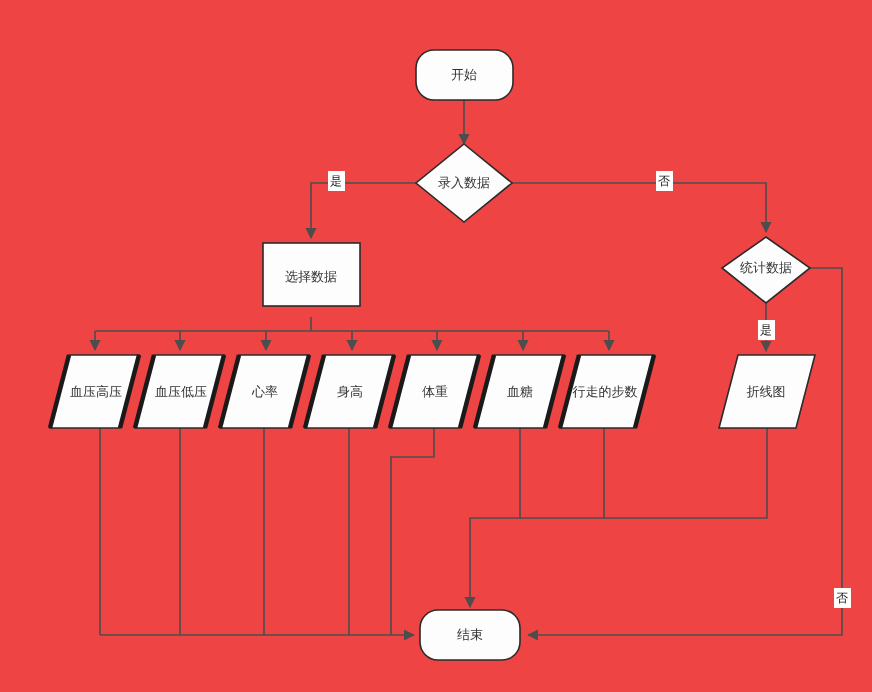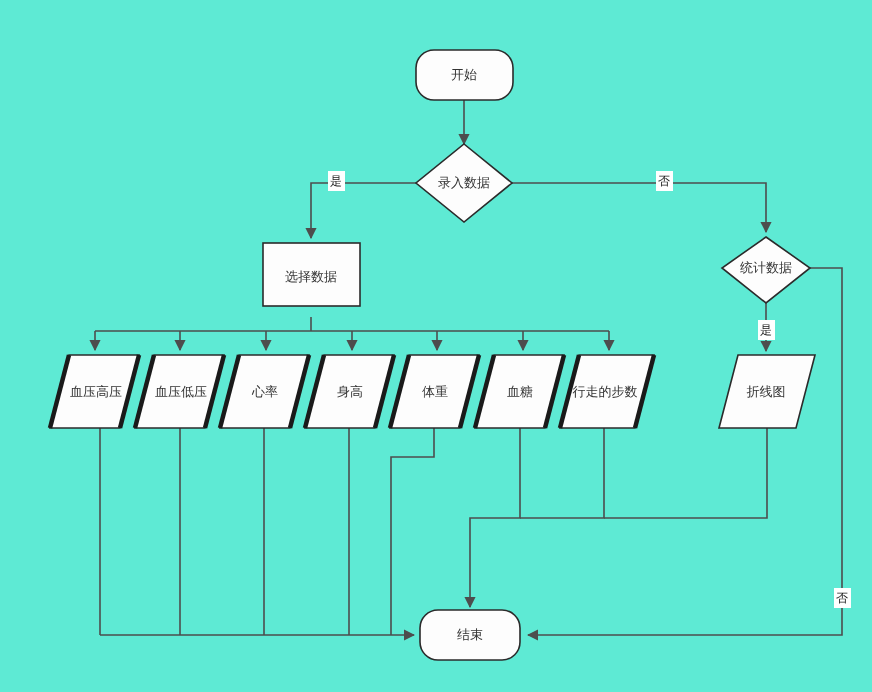--- a/index.html
+++ b/index.html
@@ -10,21 +10,21 @@
   body {
     width: 872px;
     height: 692px;
     font-family: "Liberation Sans", "DejaVu Sans", sans-serif;
   }
   #canvas-root {
     position: relative;
     width: 872px;
     height: 692px;
     overflow: hidden;
-    background: #5eead4;
+    background: #ef4444;
   }
   svg#flow-svg {
     position: absolute;
     left: 0;
     top: 0;
     width: 872px;
     height: 692px;
   }
   .node-label {
     font-family: "Liberation Sans", "DejaVu Sans", sans-serif;

